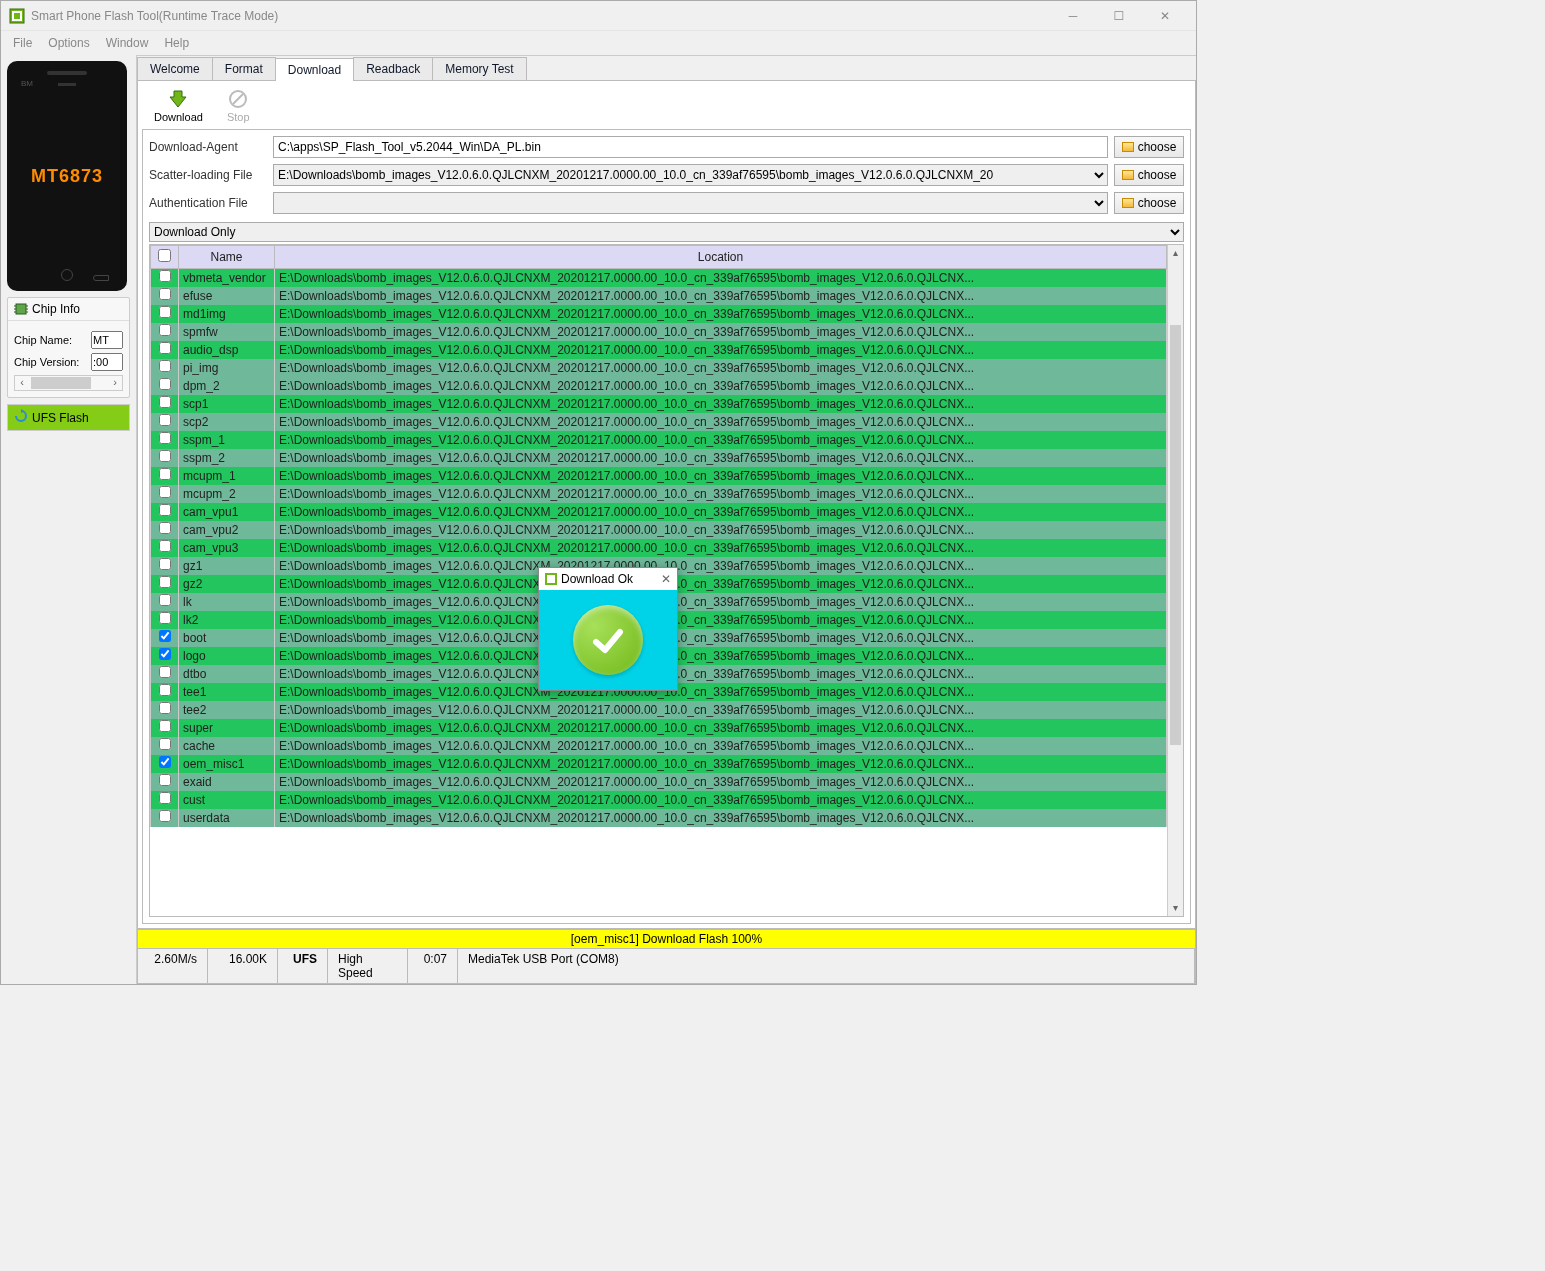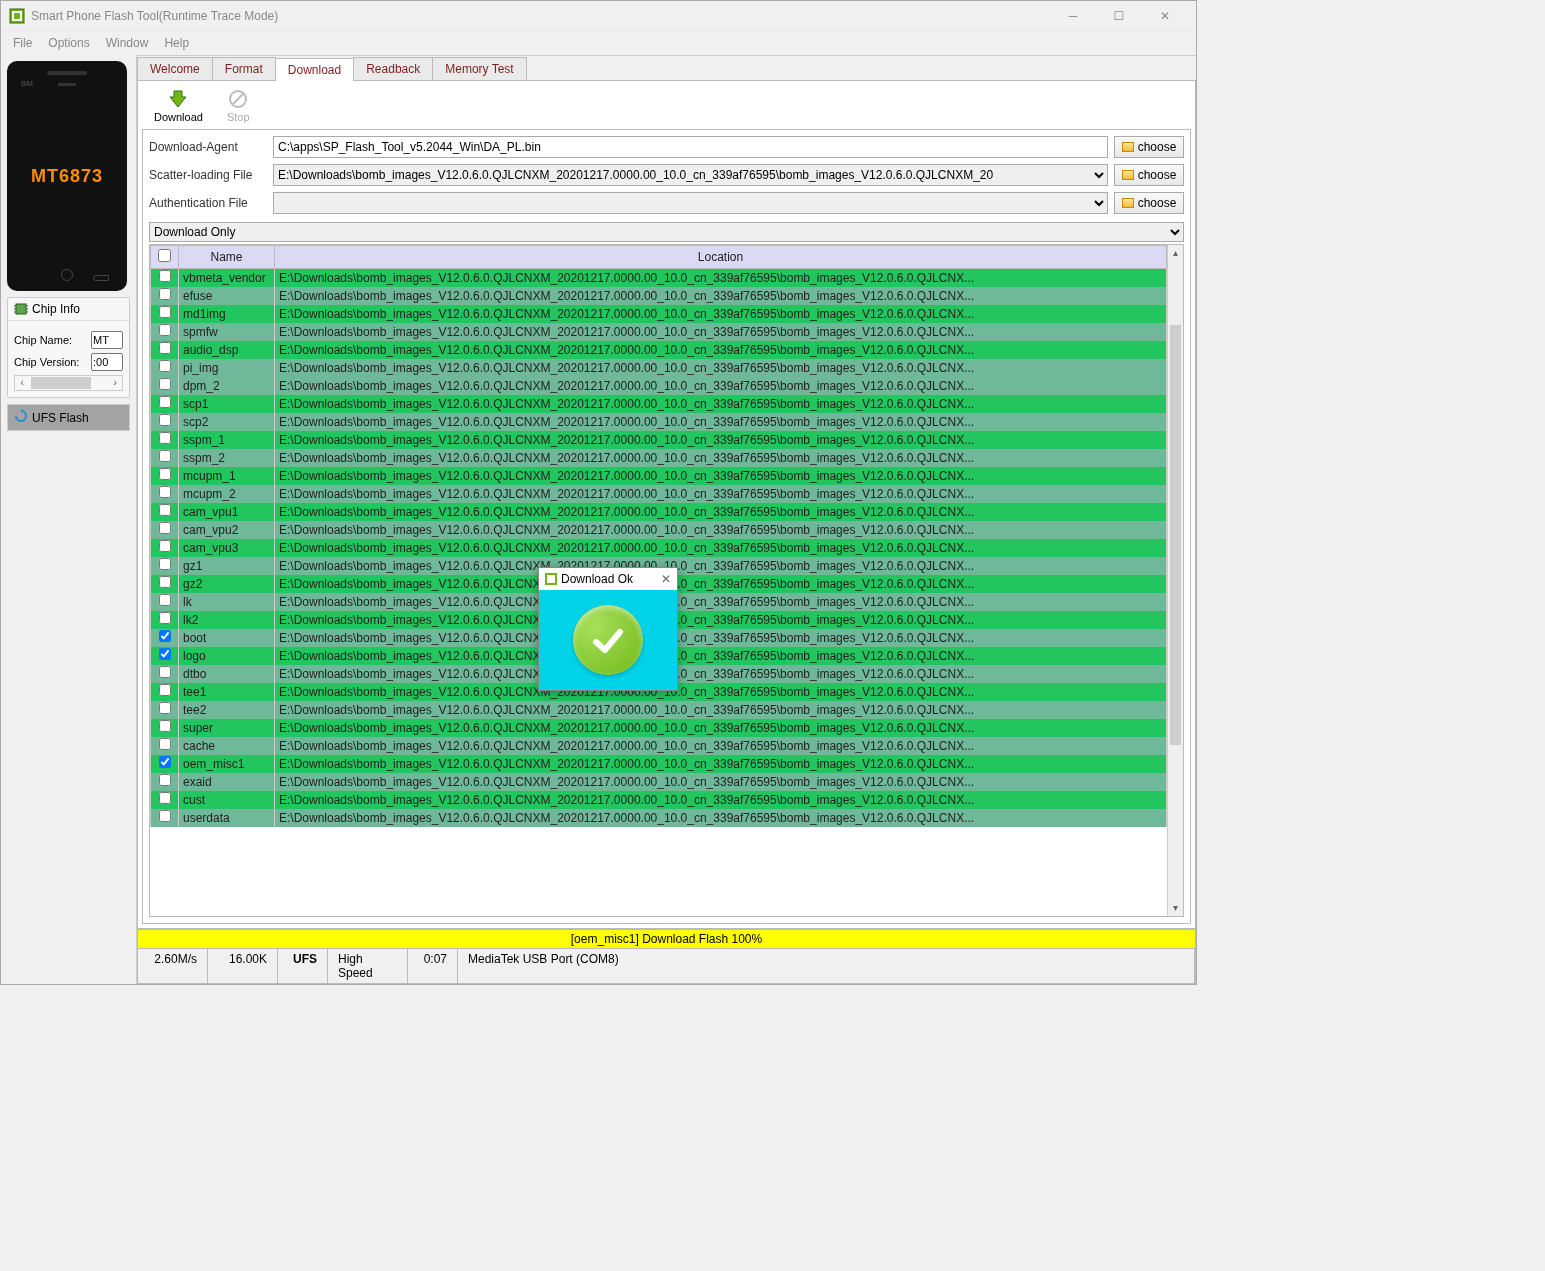--- a/index.html
+++ b/index.html
@@ -24,24 +24,24 @@
 .phone-back { width:16px; height:6px; right:18px; border-radius:3px 0 0 3px; }
 .phone-ear { width:18px; height:3px; background:#333; position:absolute; top:22px; }
 .panel { border: 1px solid #ccc; border-radius: 2px; background: #f7f7f7; }
 .panel-hdr { padding: 4px 6px; display: flex; align-items: center; gap: 4px; border-bottom: 1px solid #ddd; }
 .panel-body { padding: 6px; font-size: 11px; }
 .kv { display:flex; justify-content:space-between; margin: 4px 0; align-items:center; }
 .kv input { width: 32px; height:18px; font-size:11px; }
 .scrollbar-h { height: 16px; display:flex; align-items:center; border:1px solid #ccc; margin-top:4px; }
 .sb-arrow { width:14px; height:14px; text-align:center; color:#666; }
 .sb-thumb { flex:0 0 60px; height:12px; background:#cdcdcd; margin-left:2px; }
-.ufs-row { display:flex; align-items:center; gap:4px; padding:4px 6px; background:#a3a3a3; border:1px solid #ccc; }
+.ufs-row { display:flex; align-items:center; gap:4px; padding:4px 6px; background:#84cc16; border:1px solid #ccc; }
 .right-col { flex:1; display:flex; flex-direction:column; border-left:1px solid #ccc; border-top:1px solid #ccc; background:#f0f0f0; min-width:0; }
 .tabs { display:flex; height:24px; align-items:flex-end; }
-.tab { padding: 4px 12px; border:1px solid #bbb; border-bottom:none; background:#eaeaea; font-size:12px; margin-right:-1px; color:#7f1d1d; }
+.tab { padding: 4px 12px; border:1px solid #bbb; border-bottom:none; background:#eaeaea; font-size:12px; margin-right:-1px; color:#0f172a; }
 .tab.active { background:#fff; position:relative; top:1px; }
 .tab-content { flex:1; background:#fff; border:1px solid #bbb; display:flex; flex-direction:column; padding:4px; min-height:0; }
 .toolbar { display:flex; gap:24px; padding: 4px 12px 6px; }
 .tool { display:flex; flex-direction:column; align-items:center; font-size:11px; gap:2px; }
 .tool.disabled { color:#aaa; }
 .tool-icon { width:20px; height:20px; }
 .inner-panel { border:1px solid #bbb; flex:1; display:flex; flex-direction:column; padding:6px; min-height:0; }
 .form-row { display:flex; align-items:center; margin-bottom:6px; gap:6px; }
 .form-row label { width:118px; font-size:12px; color:#333; }
 .form-row input[type=text] { flex:1; height:22px; padding:2px 4px; font-size:12px; border:1px solid #aaa; }

